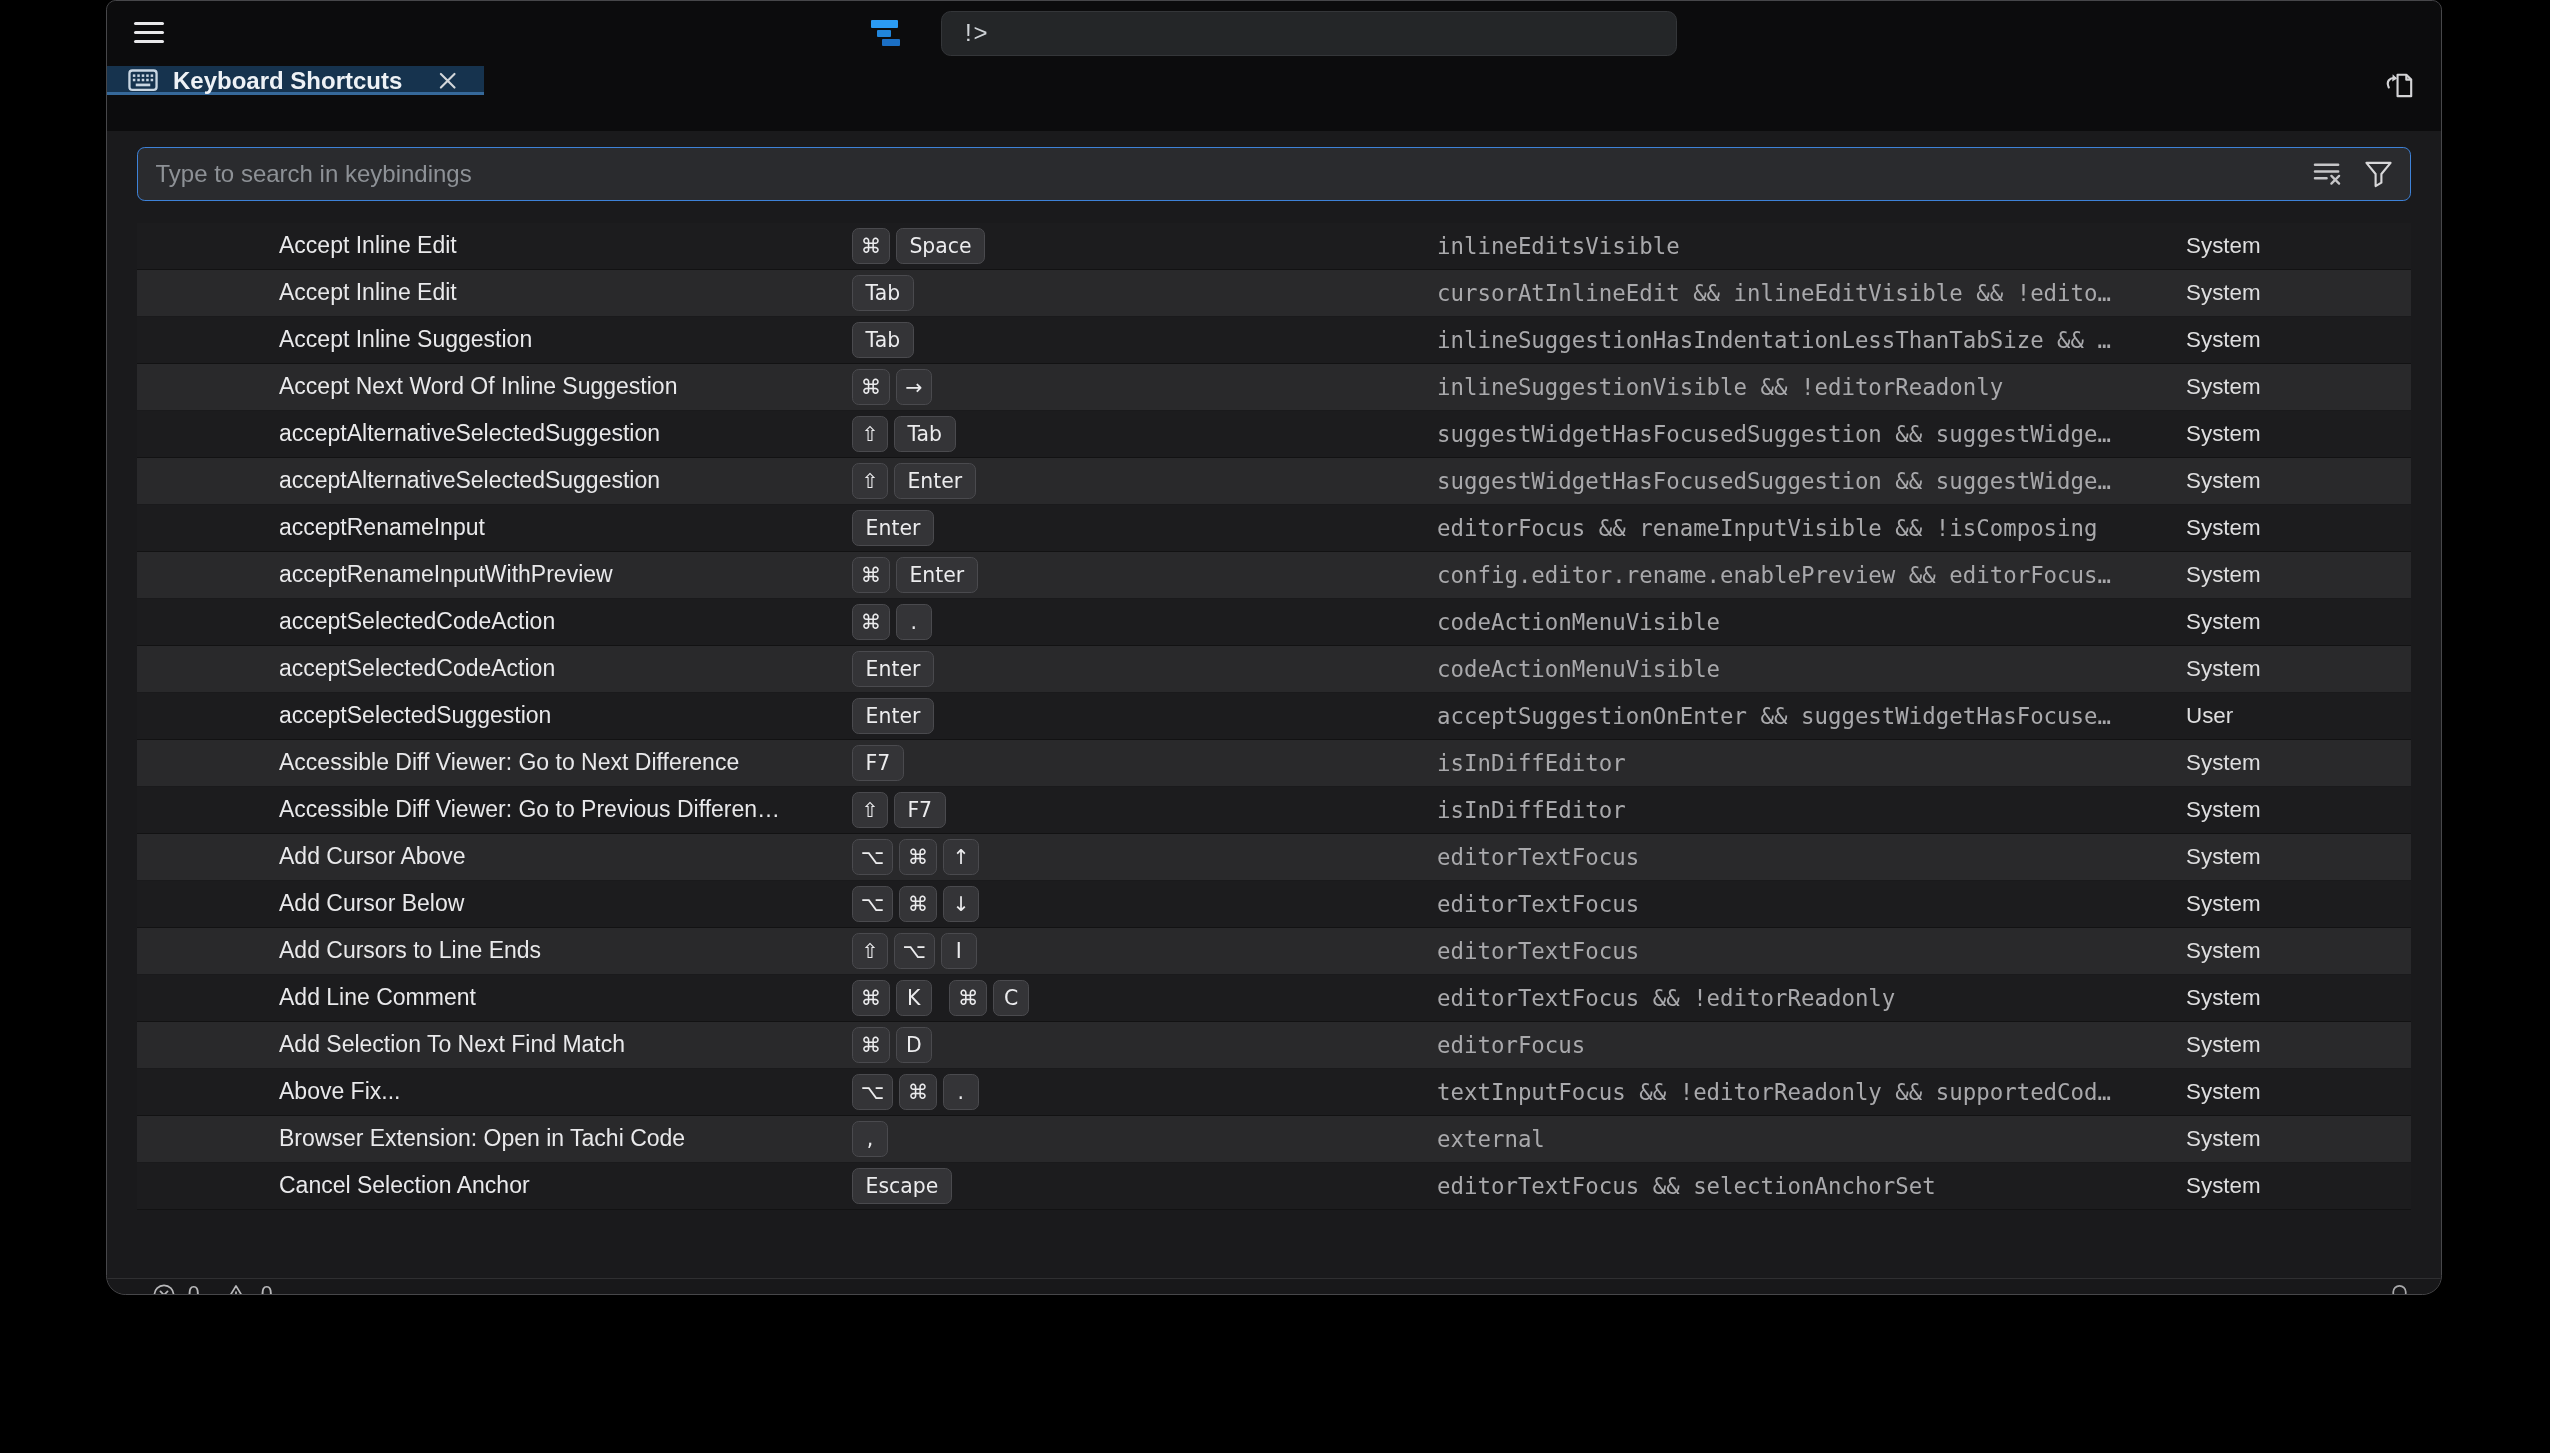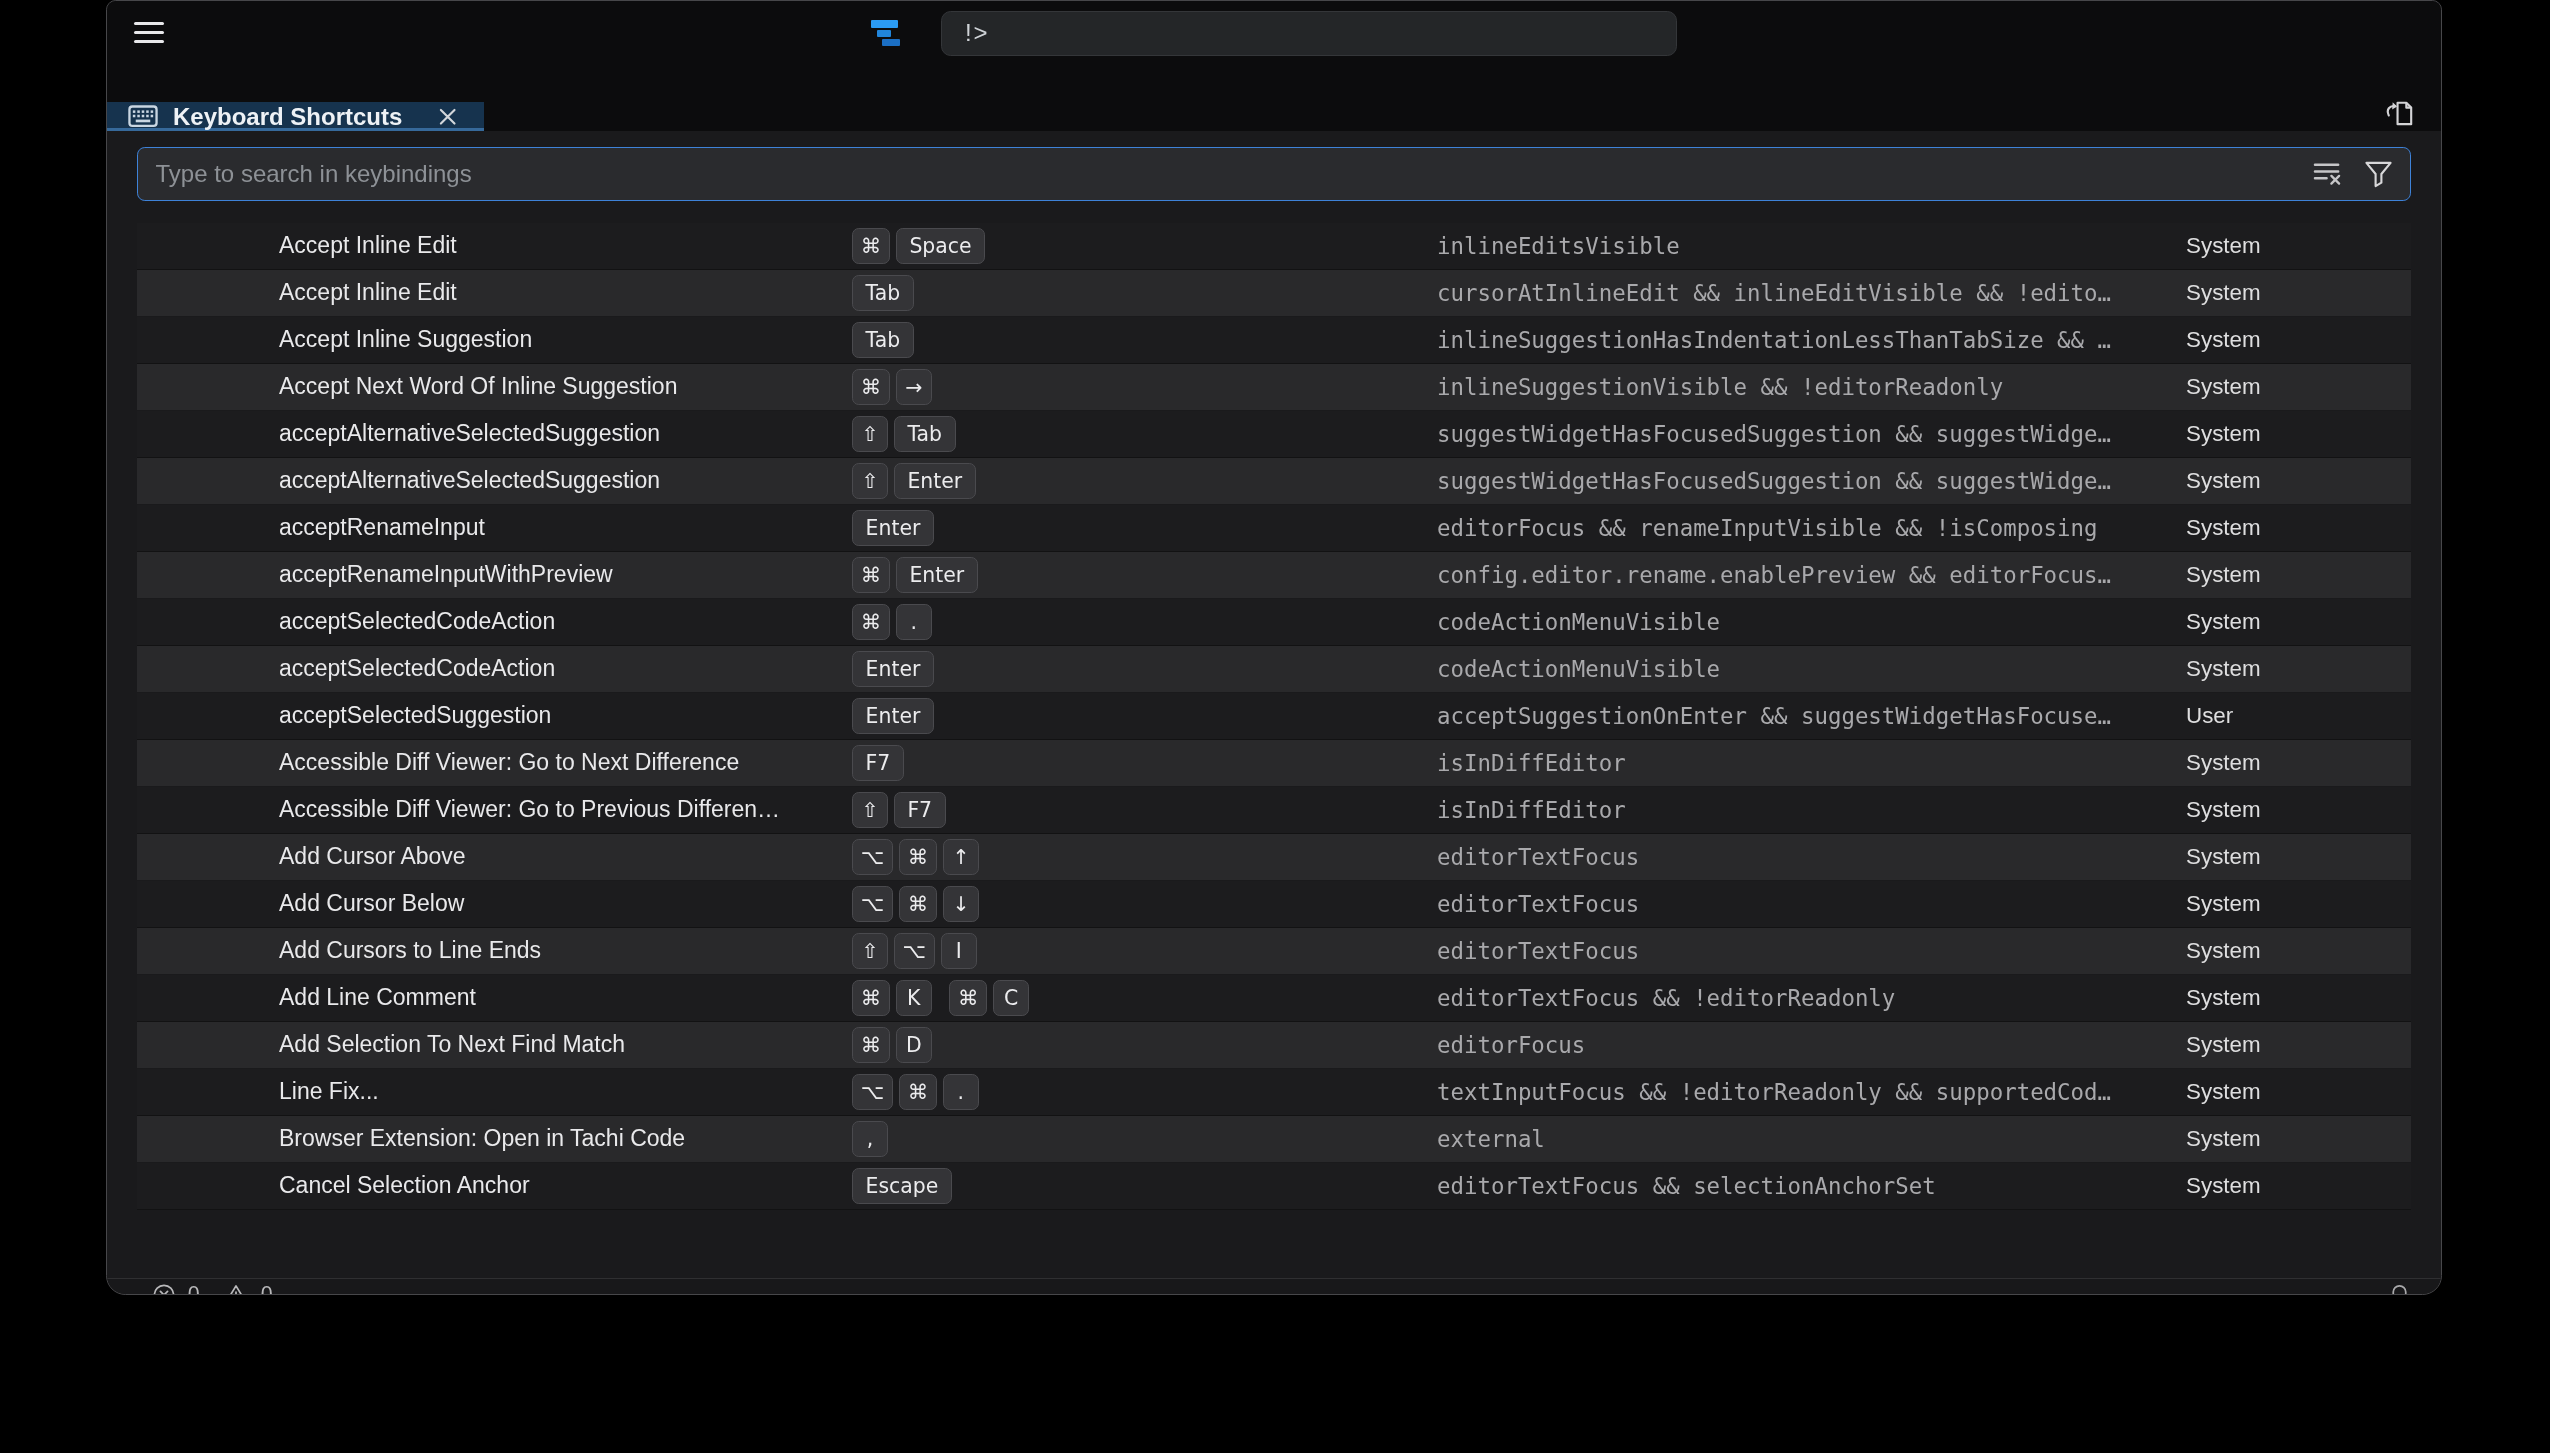--- a/index.html
+++ b/index.html
@@ -18,21 +18,21 @@
   .logo i { position:absolute; display:block; border-radius:1px; }
   .logo .b1 { left:0;  top:0;  width:27px; height:7.8px; background:#2b9bf3; }
   .logo .b2 { left:5.8px; top:9.7px; width:14.6px; height:6.8px; background:#2186dc; }
   .logo .b3 { left:10.7px; top:18.5px; width:18.5px; height:6.8px; background:#1b6fc4; }
   .cmdbox { position:absolute; left:834px; top:9.7px; width:736px; height:45px;
             background:#242628; border:1px solid #343639; border-radius:9.7px;
             display:flex; align-items:center; padding:0 23px;
             color:#d0d4d8; font-size:24px; letter-spacing:1.9px; cursor:text; }
 
   
-  .tabstrip { position:relative; height:65px; background:#0c0c0d; display:flex; align-items:flex-end; }
+  .tabstrip { position:relative; height:65px; background:#0c0c0d; display:flex; align-items:flex-start; }
   .tab { width:377px; background:#16334e; box-shadow:inset 0 -2.9px 0 #36699a;
          display:flex; align-items:center; padding:0 21.4px; gap:14.6px; cursor:pointer; }
   .tab-label { color:#eef2f6; font-size:24px; font-weight:600; white-space:nowrap; }
   .tab-close { margin-left:auto; width:29px; height:29px; display:flex; align-items:center;
                justify-content:center; cursor:pointer; }
   .tab-actions { margin-left:auto; display:flex; align-items:center; padding-right:23px; }
   .icon-btn { cursor:pointer; display:flex; align-items:center; justify-content:center; }
 
   
   .editor { height:1131px; background:#1a1a1c; padding:0 30px; }
@@ -343,21 +343,21 @@
             <div class="cell keys">
               <span class="kgroup">
                 <span class="key">⌘</span>
                 <span class="key">D</span>
               </span>
             </div>
             <div class="cell when">editorFocus</div>
             <div class="cell source">System</div>
           </div>
           <div class="row odd">
-            <div class="cell cmd">Line Fix...</div>
+            <div class="cell cmd">Above Fix...</div>
             <div class="cell keys">
               <span class="kgroup">
                 <span class="key">⌥</span>
                 <span class="key">⌘</span>
                 <span class="key">.</span>
               </span>
             </div>
             <div class="cell when">textInputFocus &amp;&amp; !editorReadonly &amp;&amp; supportedCod…</div>
             <div class="cell source">System</div>
           </div>

